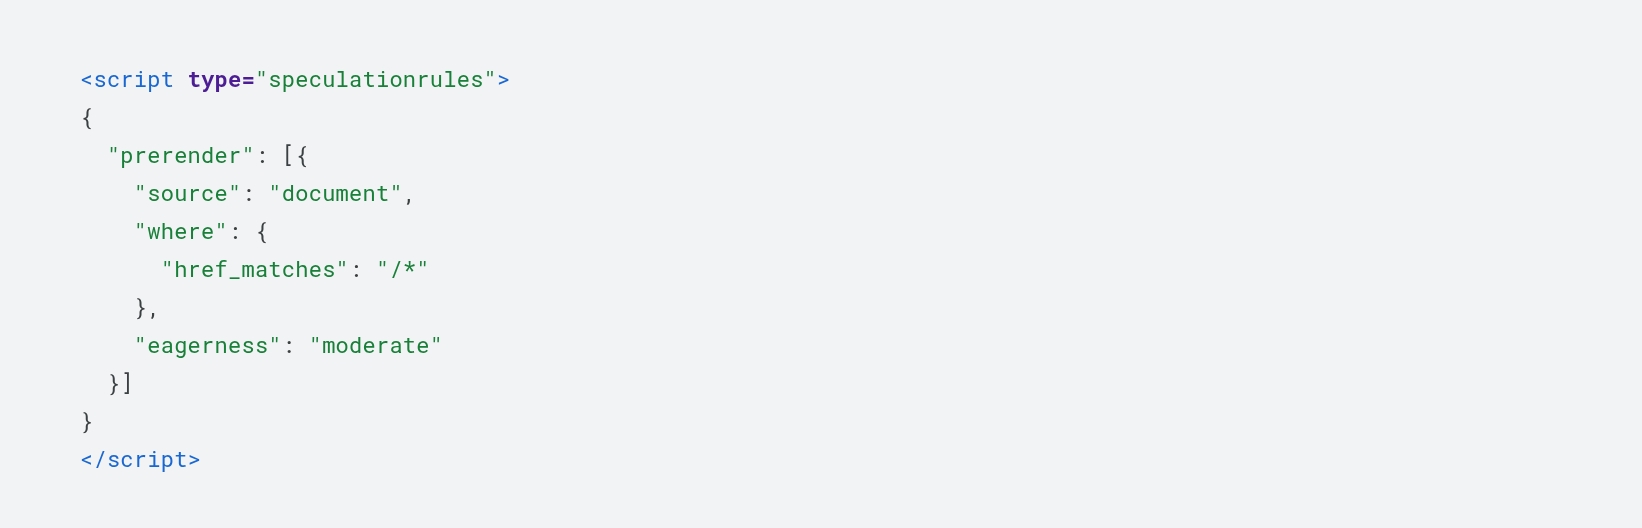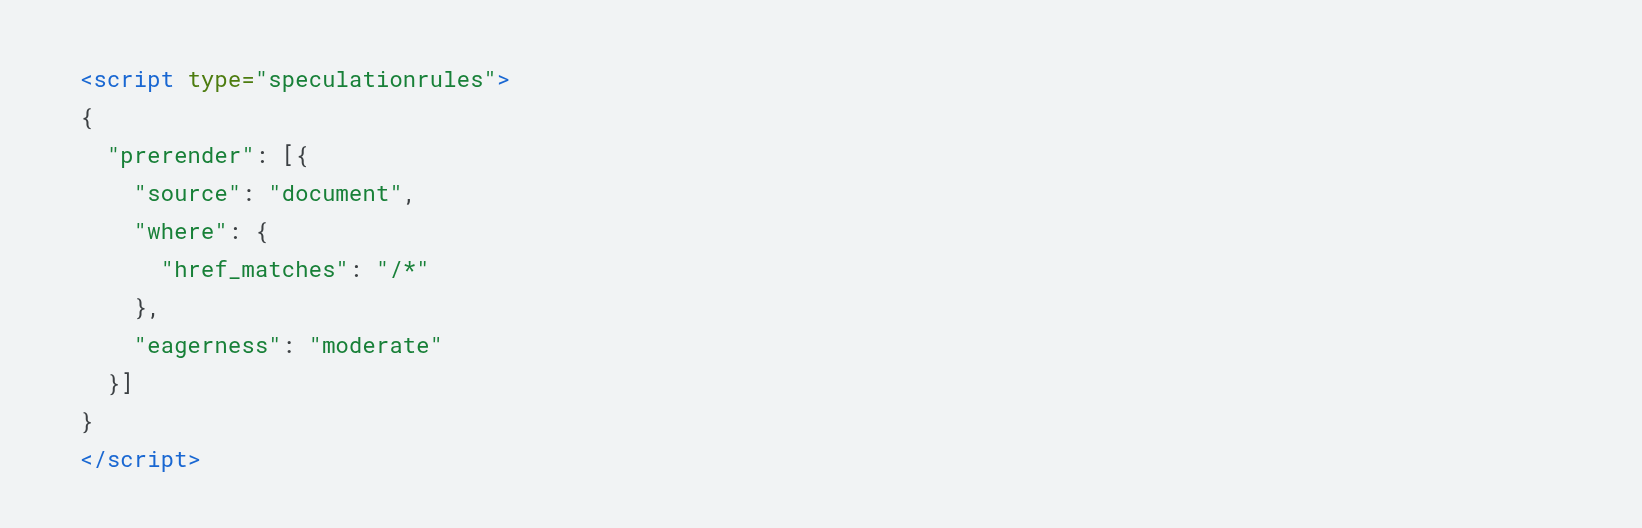--- a/index.html
+++ b/index.html
@@ -17,21 +17,21 @@
     margin: 0;
     font-family: "Roboto Mono", ui-monospace, SFMono-Regular, Menlo, Consolas, monospace;
     font-size: 22px;
     line-height: 38px;
     white-space: pre;
     color: #3c4043;
     letter-spacing: 0.25px;
   }
   .t-punct { color: #3c4043; }         
   .t-tag   { color: #1967d2; }         
-  .t-attr  { color: #4d7c0f; }         
+  .t-attr  { color: #4c1d95; font-weight: bold; }         
   .t-string{ color: #188038; }         
 </style>
 </head>
 <body>
 
 <div class="code-block">
 <pre><span class="t-tag">&lt;</span><span class="t-tag">script</span><span class="t-tag"> </span><span class="t-attr">type</span><span class="t-attr">=</span><span class="t-string">"speculationrules"</span><span class="t-tag">&gt;</span>
 <span class="t-punct">{</span>
 <span class="t-punct">  </span><span class="t-string">"prerender"</span><span class="t-punct">: [{</span>
 <span class="t-punct">    </span><span class="t-string">"source"</span><span class="t-punct">: </span><span class="t-string">"document"</span><span class="t-punct">,</span>

